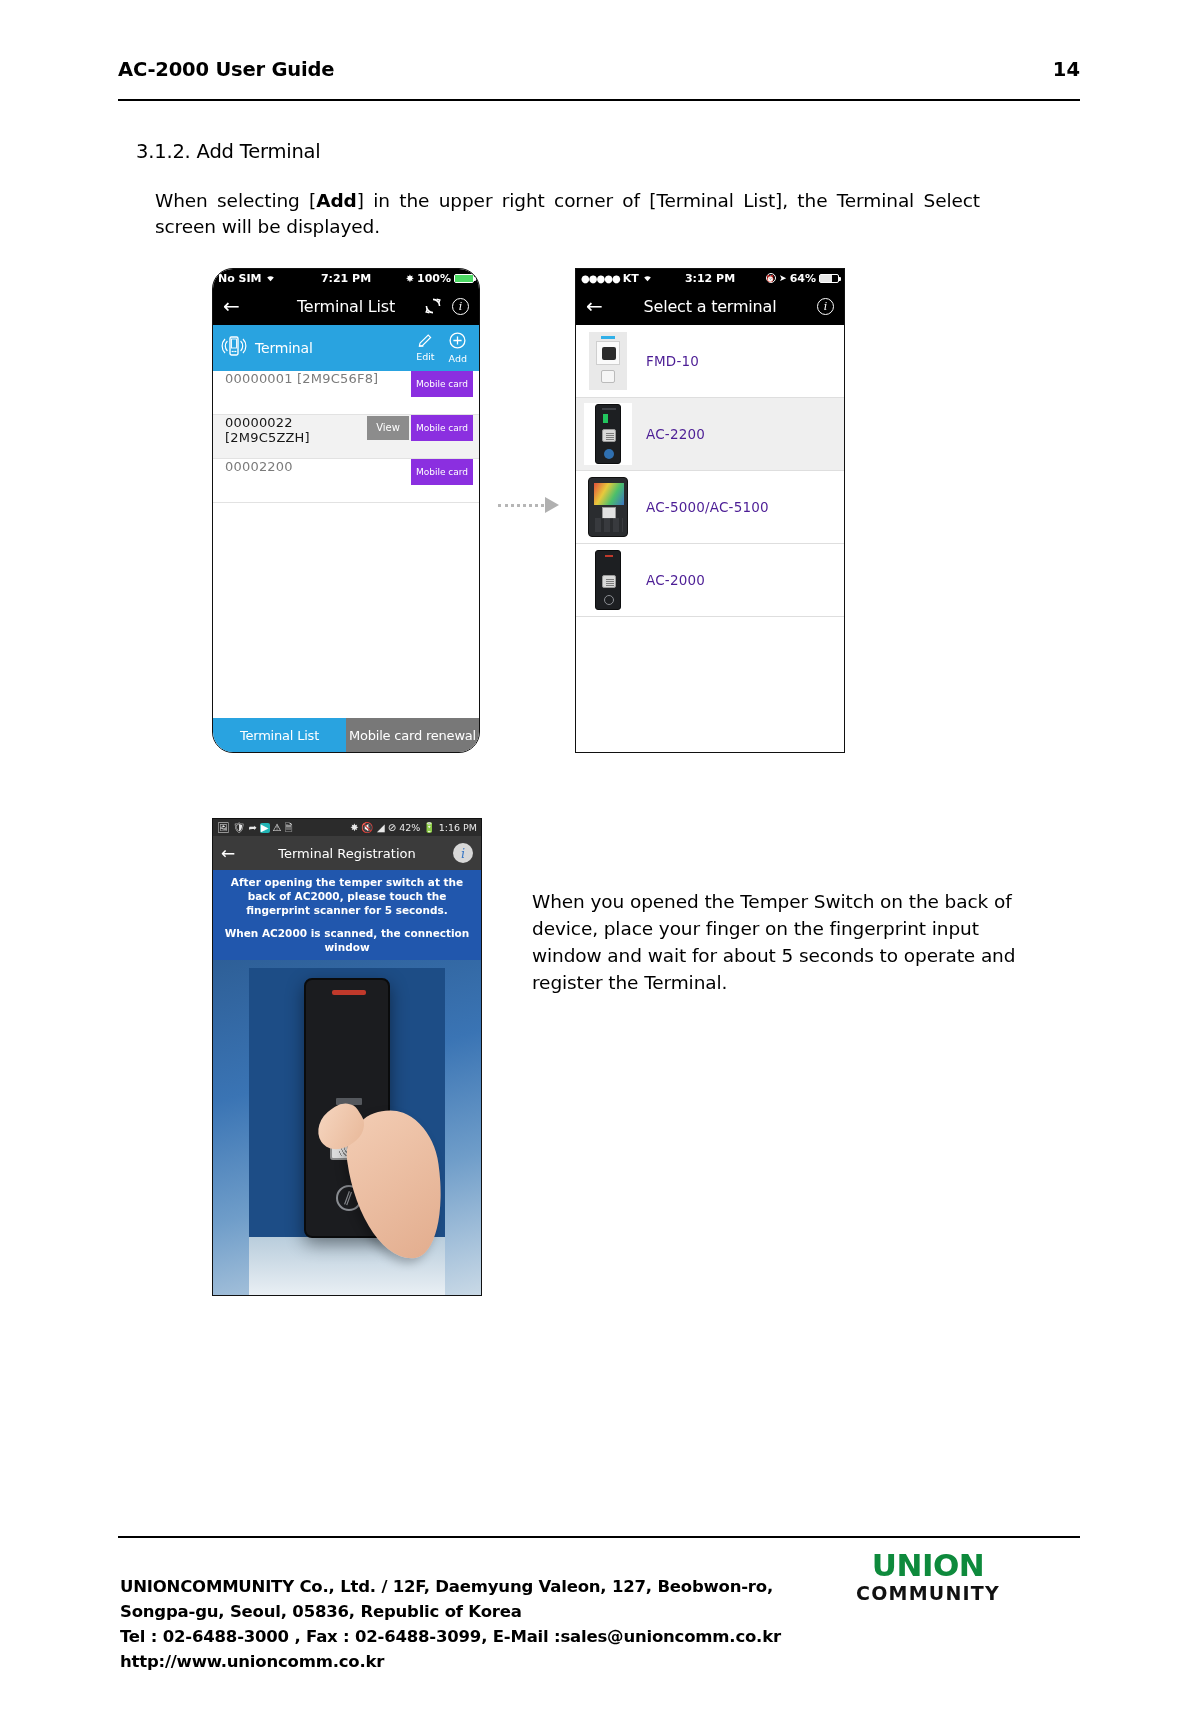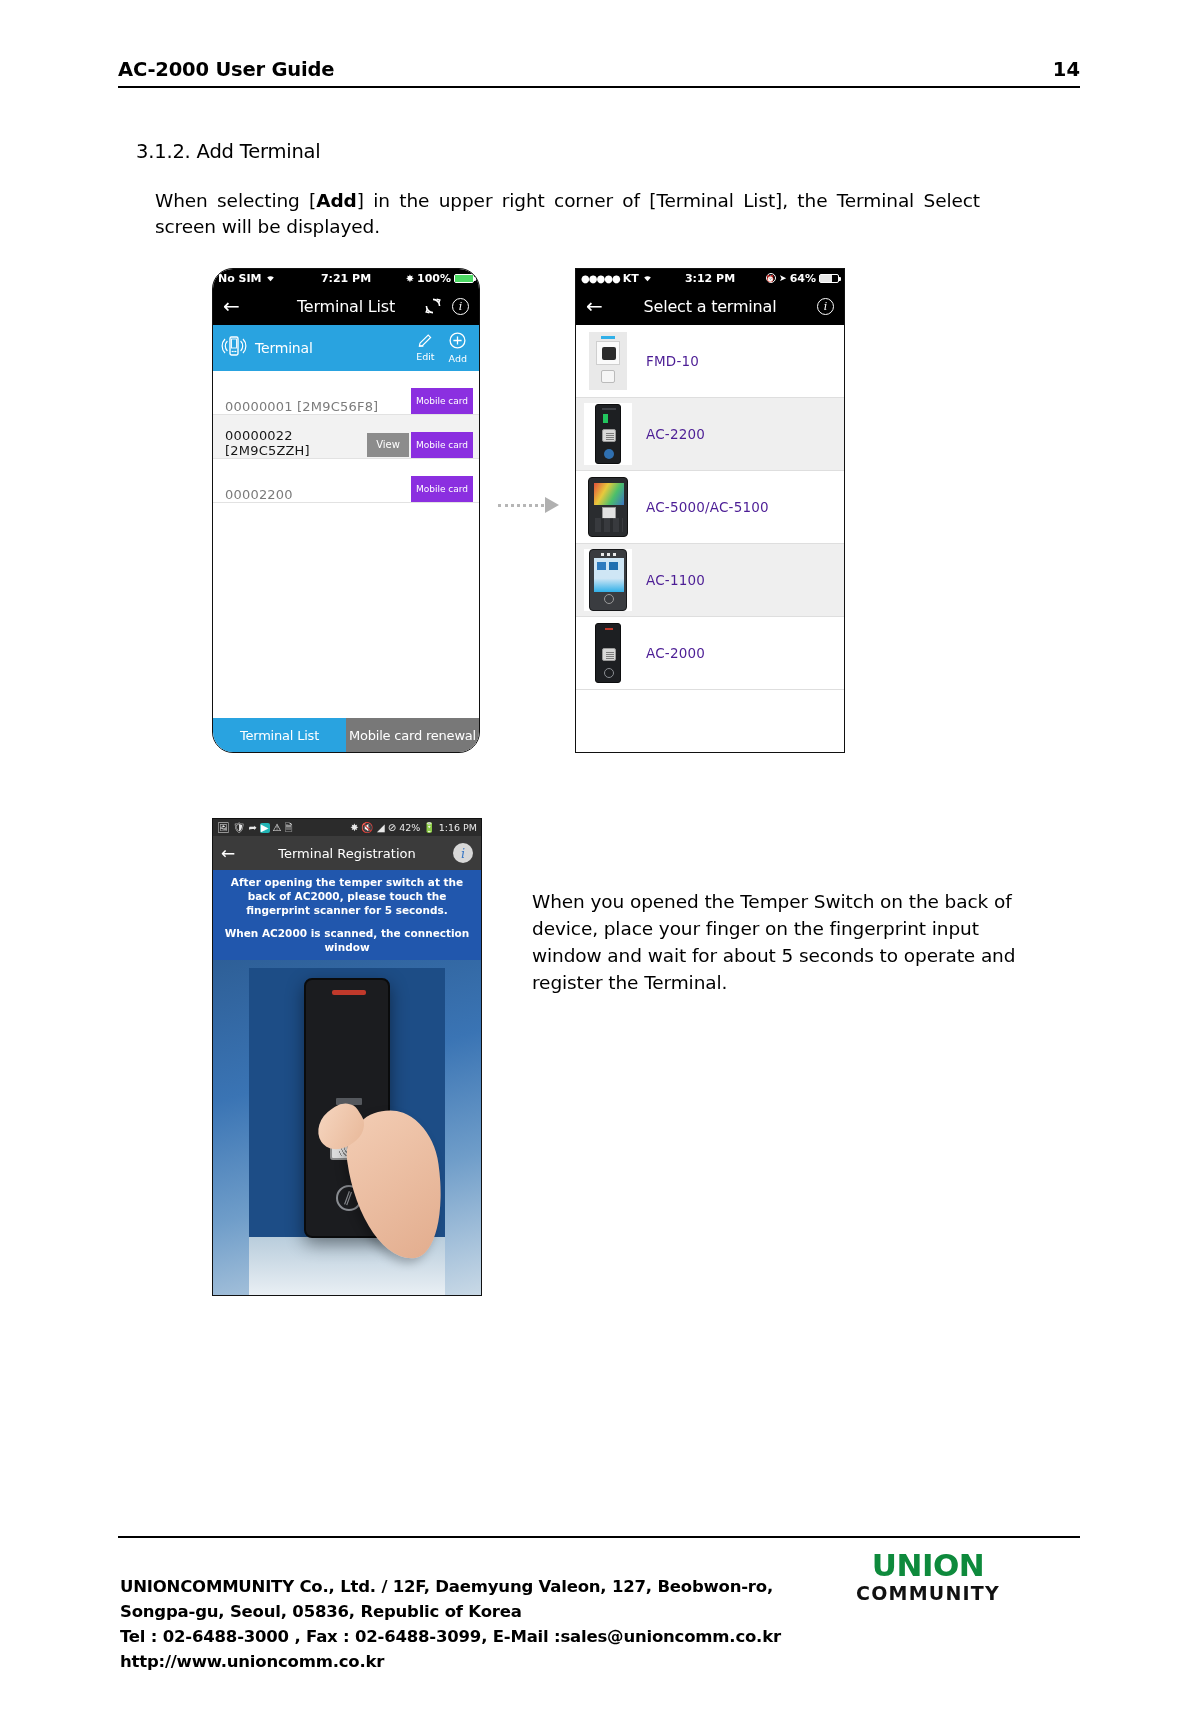--- a/index.html
+++ b/index.html
@@ -9,21 +9,21 @@
     font-family: "DejaVu Sans", "Liberation Sans", sans-serif;
     color: #000;
     overflow: hidden;
   }
   .page { position: relative; width: 1197px; height: 1712px; }
 
   
   .doc-header {
     position: absolute; left: 118px; top: 58px; width: 962px;
     display: flex; justify-content: space-between; align-items: flex-end;
-    padding-bottom: 5px;
+    padding-bottom: 18px;
     border-bottom: 2.5px solid #000;
   }
   .doc-header-title { font-size: 19.5px; font-weight: bold; letter-spacing: -0.2px; }
   .doc-header-page { font-size: 19.5px; font-weight: bold; }
 
   
   .section-title {
     position: absolute; left: 136px; top: 140px;
     font-size: 19.5px; letter-spacing: -0.2px;
   }
@@ -105,21 +105,21 @@
   .blue-bar .term-label { font-size: 14px; letter-spacing: -0.2px; }
   .blue-bar .actions { margin-left: auto; display: flex; gap: 14px; padding-right: 4px; }
   .act {
     display: flex; flex-direction: column; align-items: center;
     font-size: 9.5px; line-height: 11px; gap: 1px;
   }
   .act .glyph { font-size: 15px; line-height: 15px; }
 
   
   .trow {
-    height: 44px; display: flex; align-items: flex-end;
+    height: 44px; display: flex; align-items: flex-start;
     padding: 0 6px 0 12px;
     border-bottom: 1px solid #e2e2e2;
     background: #fff;
   }
   .trow.alt { background: #f2f2f2; }
   .trow .tname { font-size: 13px; color: #7b7b7b; letter-spacing: 0.2px; }
   .trow.alt .tname { color: #161616; }
   .trow .btns { margin-left: auto; display: flex; align-items: center; gap: 2px; }
   .btn-view {
     background: #8c8c8c; color: #fff; font-size: 10px;
@@ -539,30 +539,20 @@
       <div class="dev-thumb">
         <div class="dev-ac5000">
           <div class="lcd"></div>
             <div class="fpw"></div>
             <div class="keys"></div>
         </div>
       </div>
       <span class="slabel">AC-5000/AC-5100</span>
     </div>
 
-    <div class="srow alt">
-      <div class="dev-thumb">
-        <div class="dev-ac1100">
-          <div class="leds"></div>
-            <div class="scr"></div>
-            <div class="nfc"></div>
-        </div>
-      </div>
-      <span class="slabel">AC-1100</span>
-    </div>
 
     <div class="srow">
       <div class="dev-thumb">
         <div class="dev-dark">
           <div class="redled"></div>
             <div class="fp"></div>
             <div class="nfc" style="background:none;border:1px solid #8a8d92;"></div>
         </div>
       </div>
       <span class="slabel">AC-2000</span>

